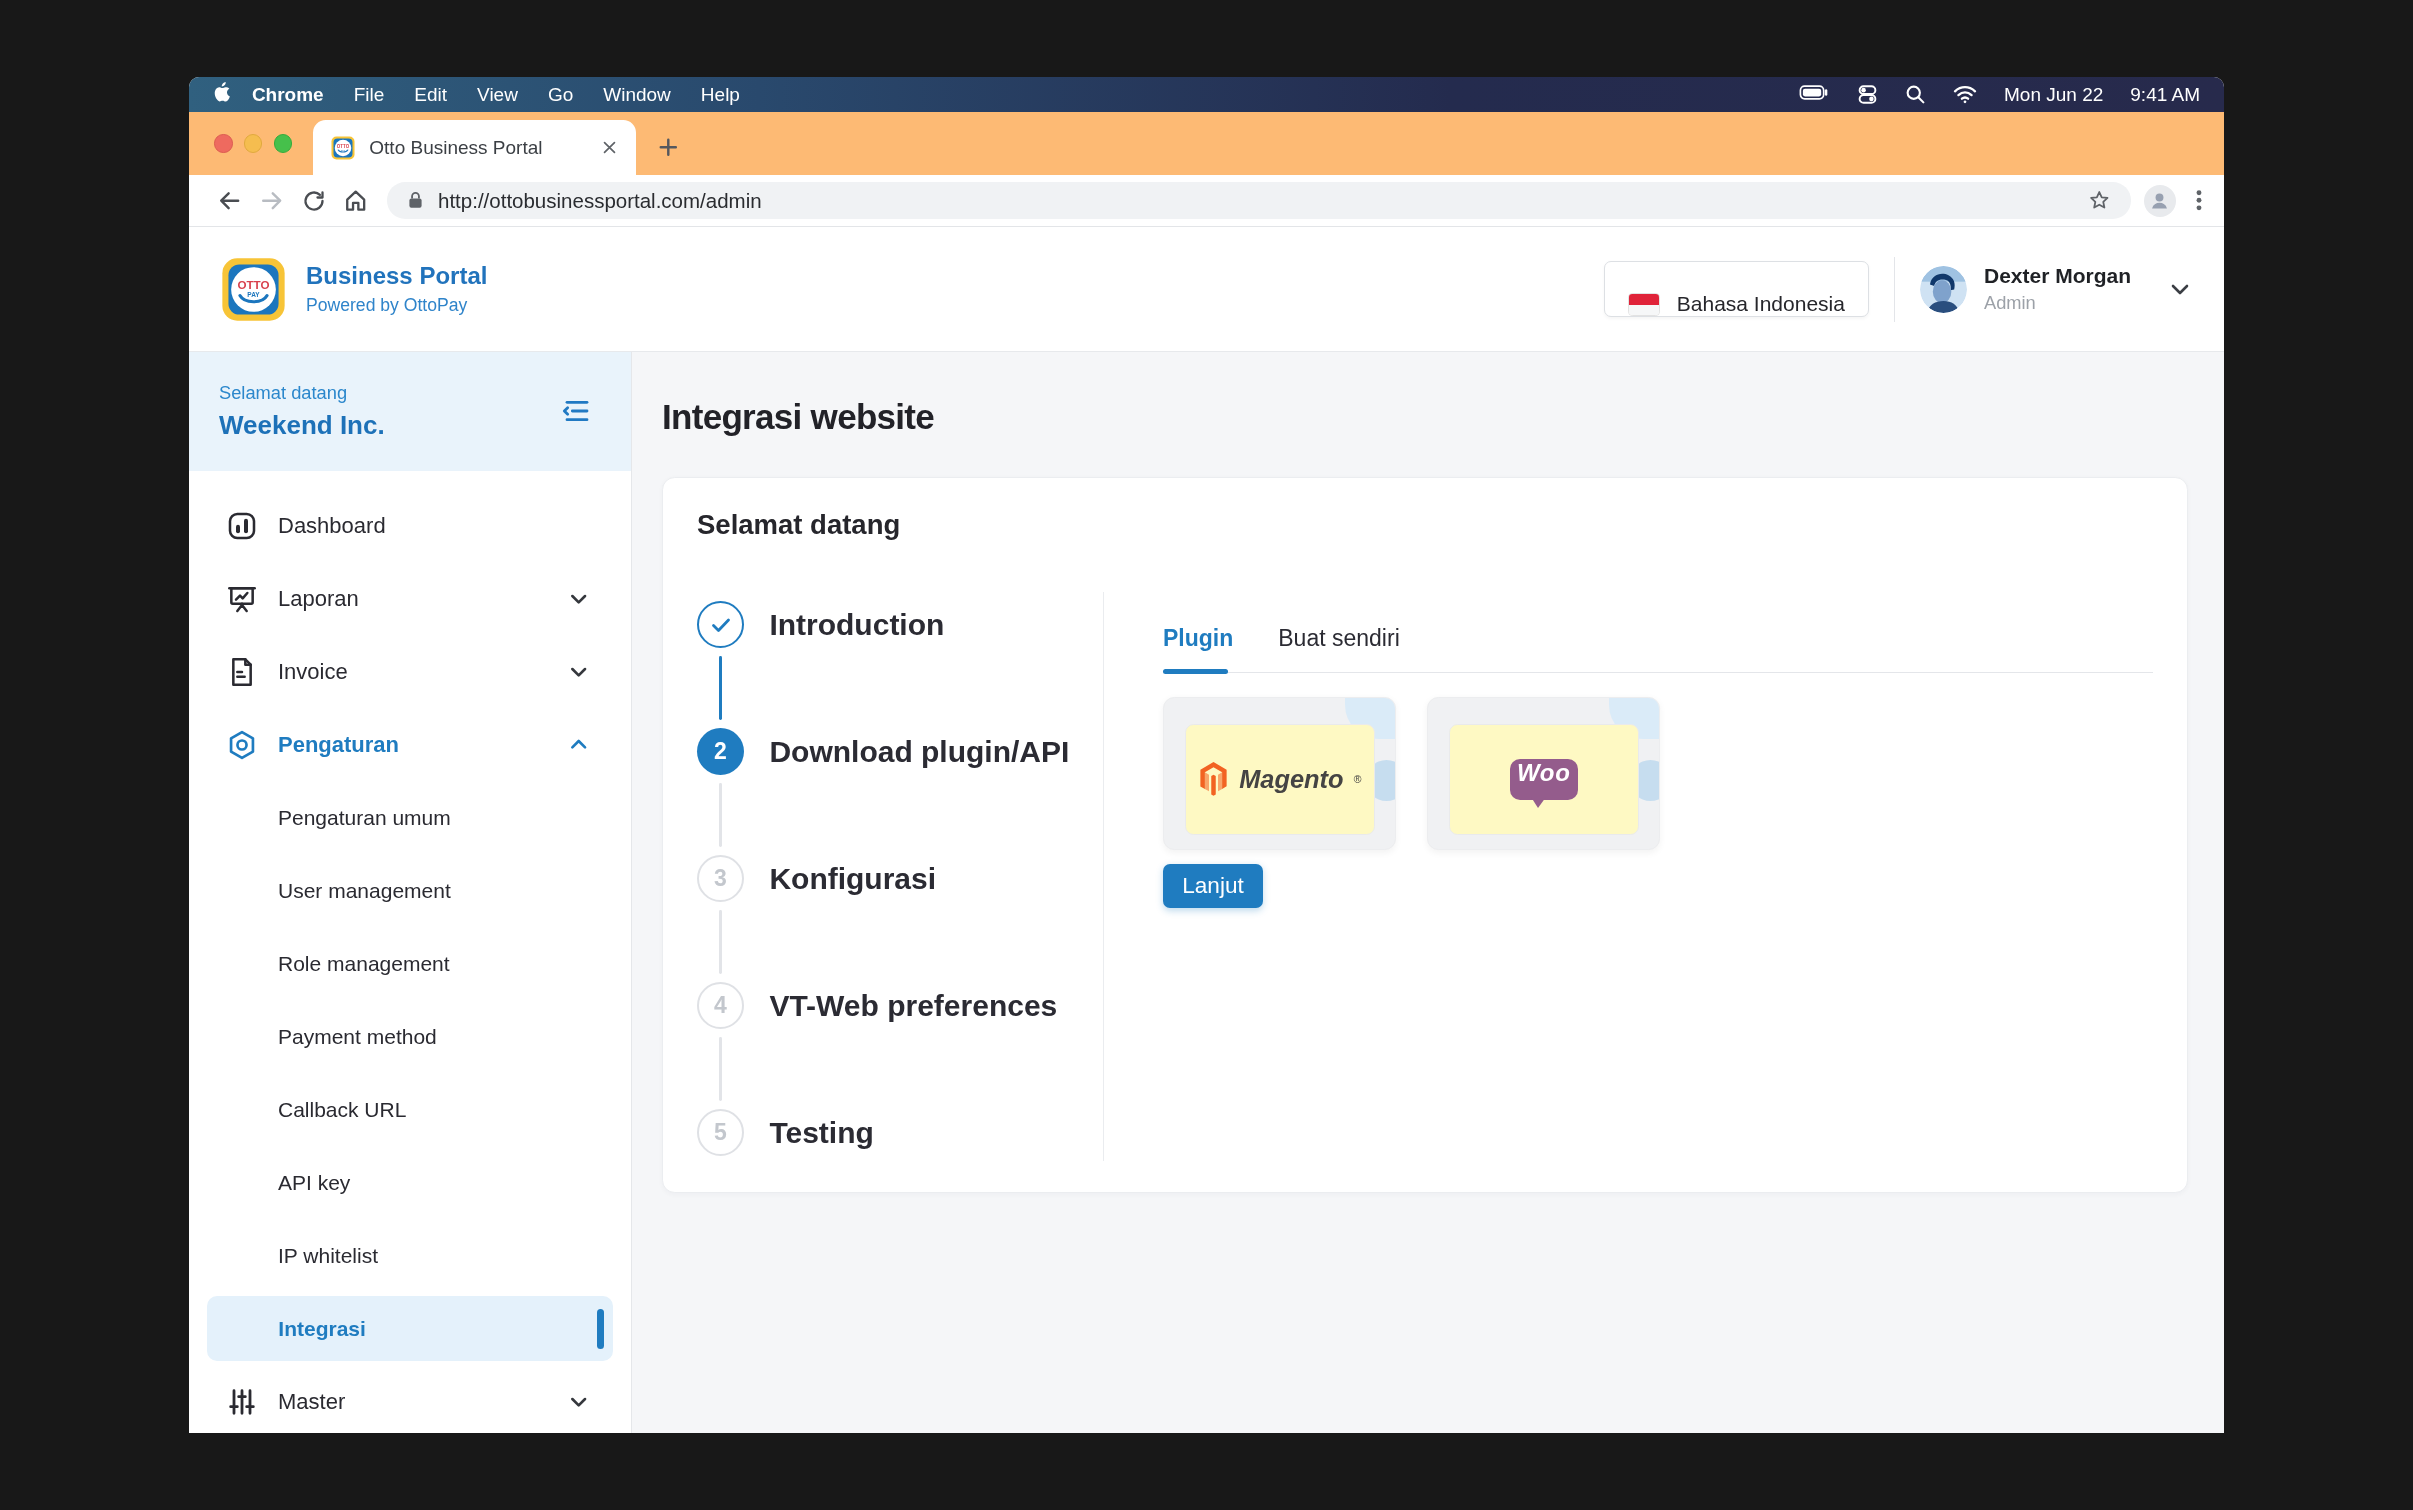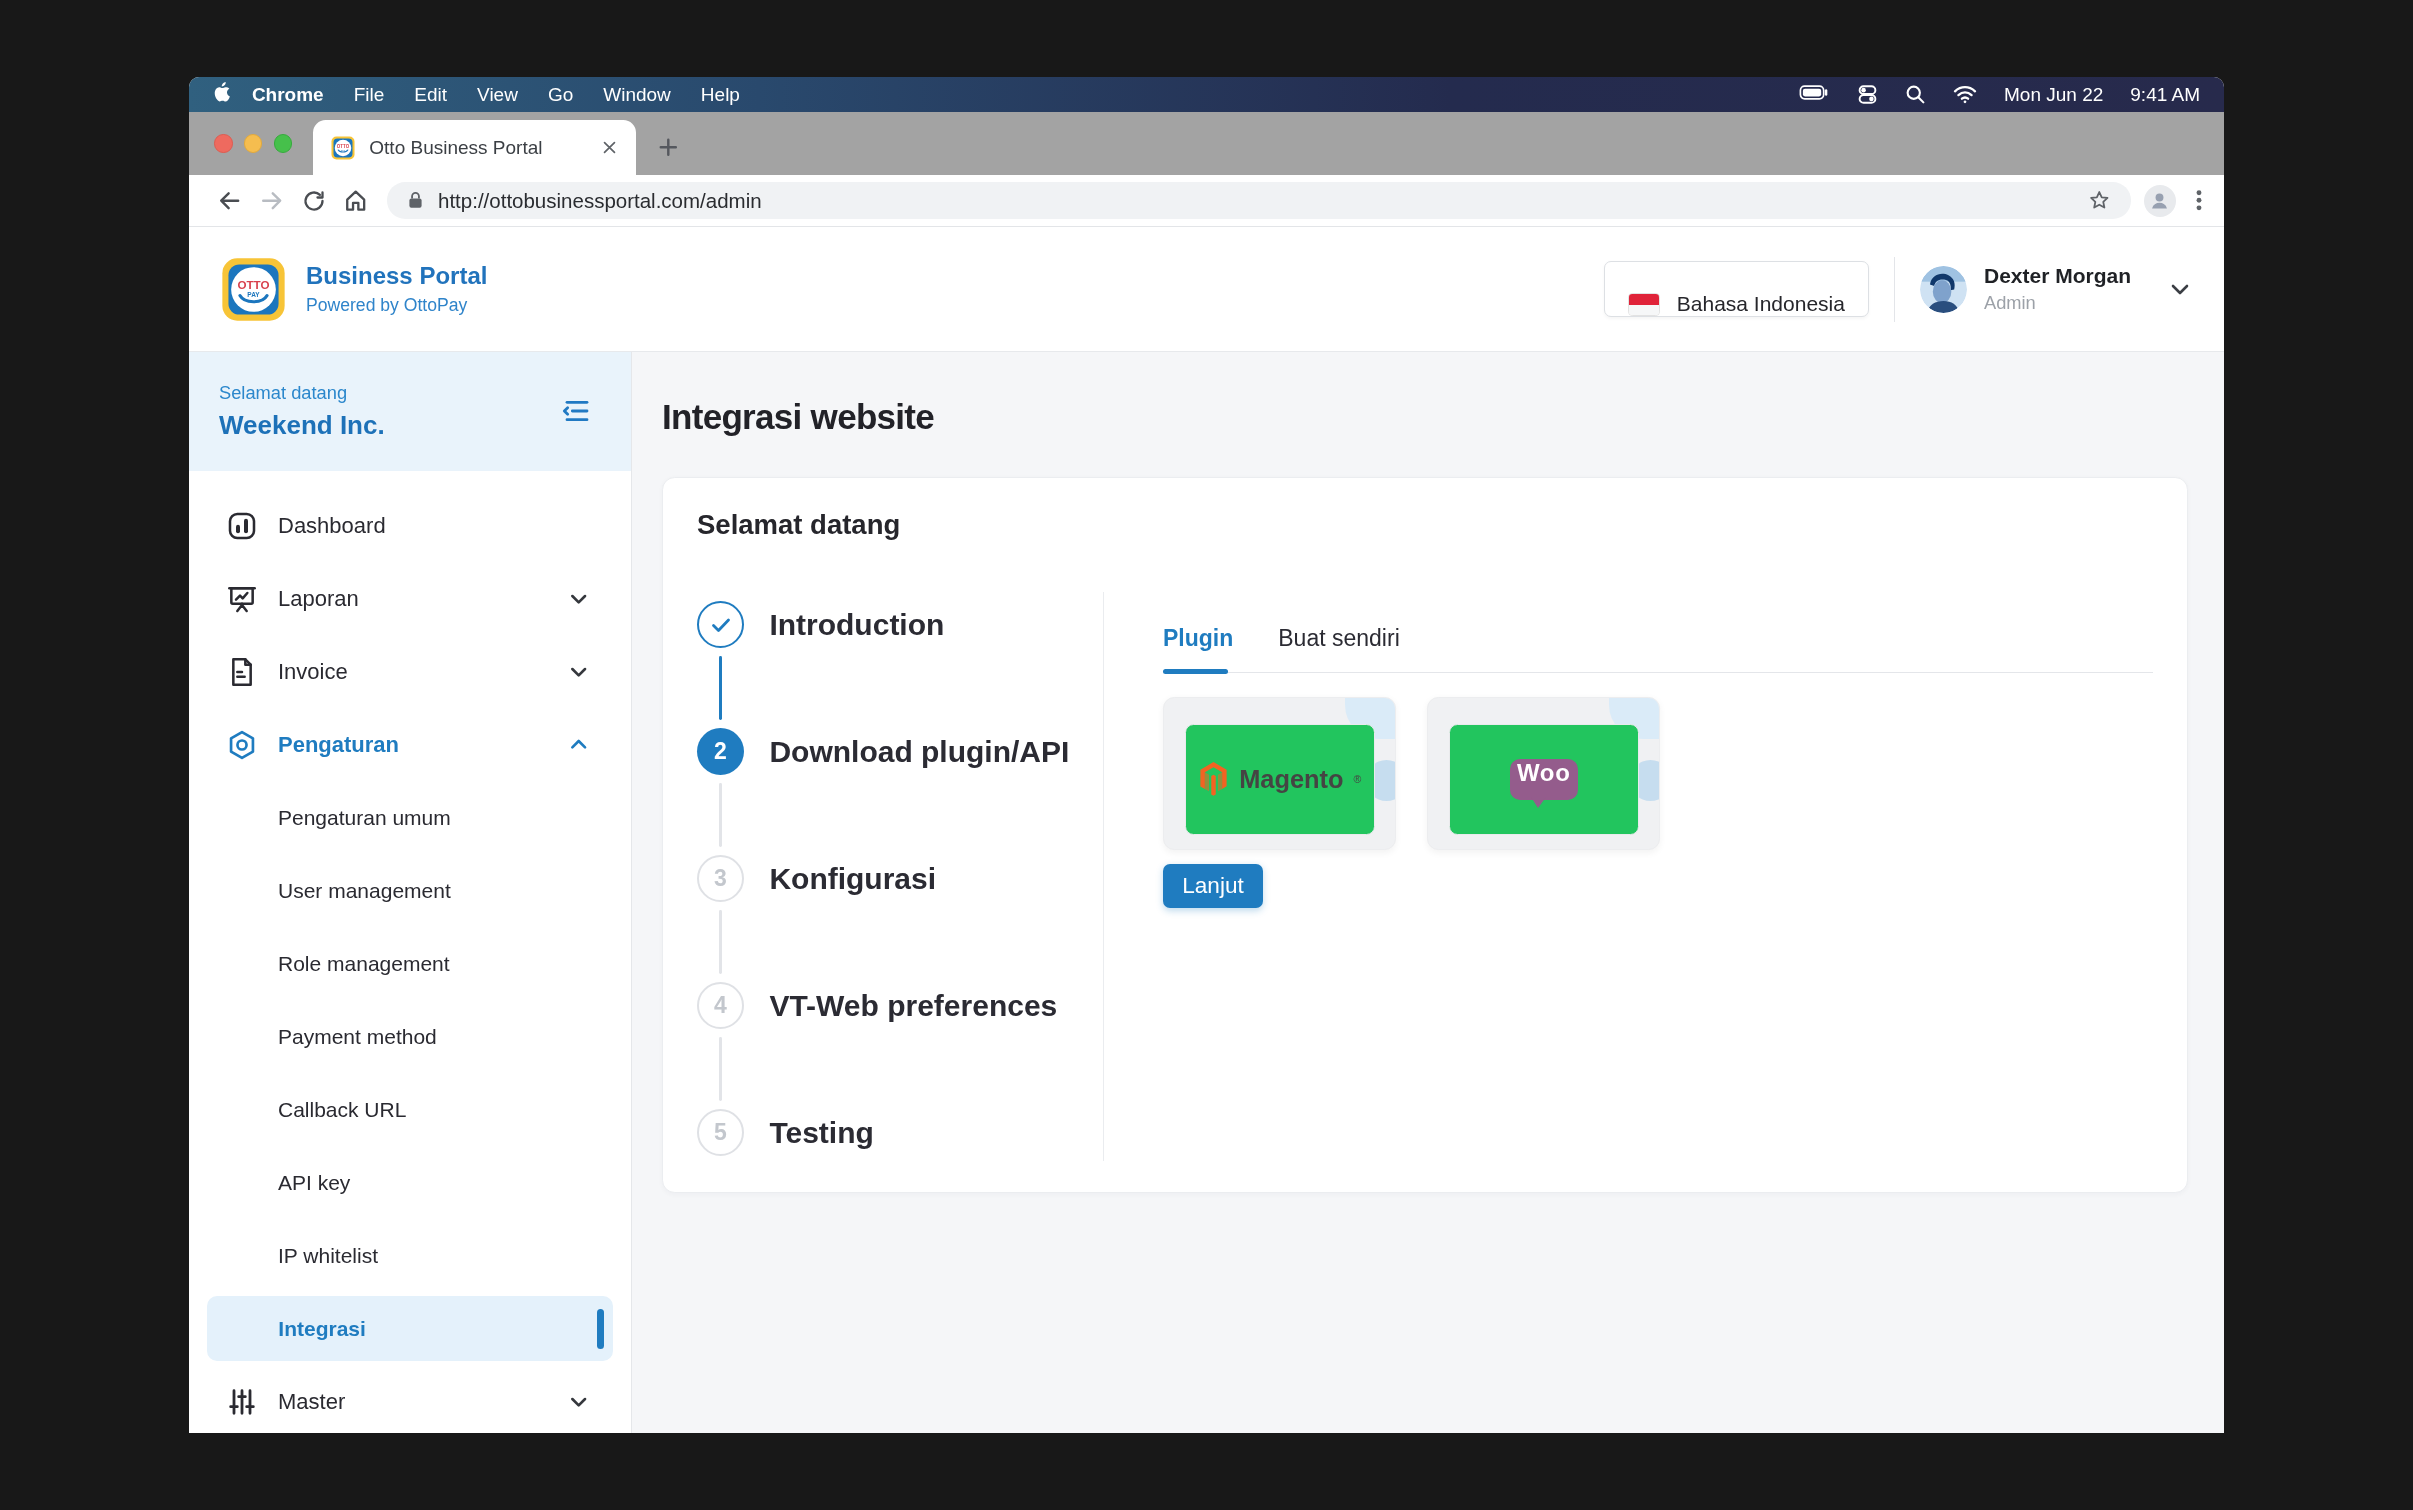--- a/index.html
+++ b/index.html
@@ -14,21 +14,21 @@
   .menubar { height:35px; flex:0 0 35px; display:flex; align-items:center;
              padding:0 24px; color:#fff; font-size:19px;
              background:linear-gradient(90deg,#30607f 0%, #29496d 28%, #242b4e 62%, #272a4c 100%); }
   .menubar .mitem { padding:0 15px; }
   .menubar .app-name { font-weight:bold; }
   .mb-right { margin-left:auto; display:flex; gap:27px; }
   .mb-right svg { display:block; }
   .apple { margin-right:5.6px; }
 
   
-  .tabstrip { height:63px; flex:0 0 63px; background:#a3a3a3; position:relative;
+  .tabstrip { height:63px; flex:0 0 63px; background:#fdba74; position:relative;
               display:flex; align-items:flex-end; padding-left:124px; }
   .lights { position:absolute; left:25.4px; top:0; height:63px; display:flex; align-items:center; gap:11.3px; }
   .light { width:18.3px; height:18.3px; border-radius:50%; }
   .light.red { background:#EE6A5F; border:0.7px solid #dd5d52;}
   .light.yellow { background:#F5BD4F; border:0.7px solid #e0a93e;}
   .light.green { background:#46C04B; border:0.7px solid #36ab3d;}
   .tab { width:323px; height:55px; background:#fff; border-radius:12.7px 12.7px 0 0;
          display:flex; align-items:center; padding:0 18.3px; gap:14px; }
   .tab-title { font-size:19px; color:#3B3F44; white-space:nowrap; flex:1; }
   .newtab-wrap { height:55px; display:flex; align-items:center; margin-left:21px; }
@@ -122,22 +122,22 @@
 
   .plugins { display:flex; gap:31px; margin-top:22.6px; }
   .plugin-card { width:233px; height:153px; background:#F0F1F3; border:0.7px solid #ECEDEF;
                  border-radius:11.3px; position:relative; overflow:hidden;
                  box-shadow:0 2.8px 7px rgba(0,0,0,.05); }
   .deco-blob { position:absolute; top:0; right:-5.6px; width:56px; height:41px;
                background:#DAEBF8; border-bottom-left-radius:34px; }
   .deco-dot { position:absolute; right:-12px; top:62px; width:41px; height:41px;
               border-radius:50%; background:#C6DDEF; }
   .plugin-inner { position:absolute; left:21px; right:20.5px; top:26px; bottom:14px;
-                  background:#22c55e; border:0.7px solid #E9EAEC; border-radius:8.5px;
-                  display:flex; align-items:center; justify-content:center; gap:10px; }
+                  background:#fef9c3; border:0.7px solid #E9EAEC; border-radius:8.5px;
+                  display:flex; align-items:center; justify-content:center; gap:10px;font-style:italic; }
   .magento-name { font-size:25.4px; font-weight:600; color:#454443; }
   .magento-reg { font-size:10.6px; color:#454443; vertical-align:super; }
   .woo-bubble { position:relative; width:68px; height:41px; background:#945C8C; border-radius:10px;
                 display:flex; align-items:flex-start; justify-content:center; }
   .woo-text { color:#fff; font-size:24px; font-weight:bold; letter-spacing:0.7px; }
   .woo-tail { position:absolute; left:21px; bottom:-8.5px; width:0; height:0;
               border-left:7px solid transparent; border-right:8.5px solid transparent;
               border-top:11.3px solid #945C8C; }
 
   .continue-btn { margin-top:14px; width:100px; height:44px; background:#1F7CC0; border:none;

